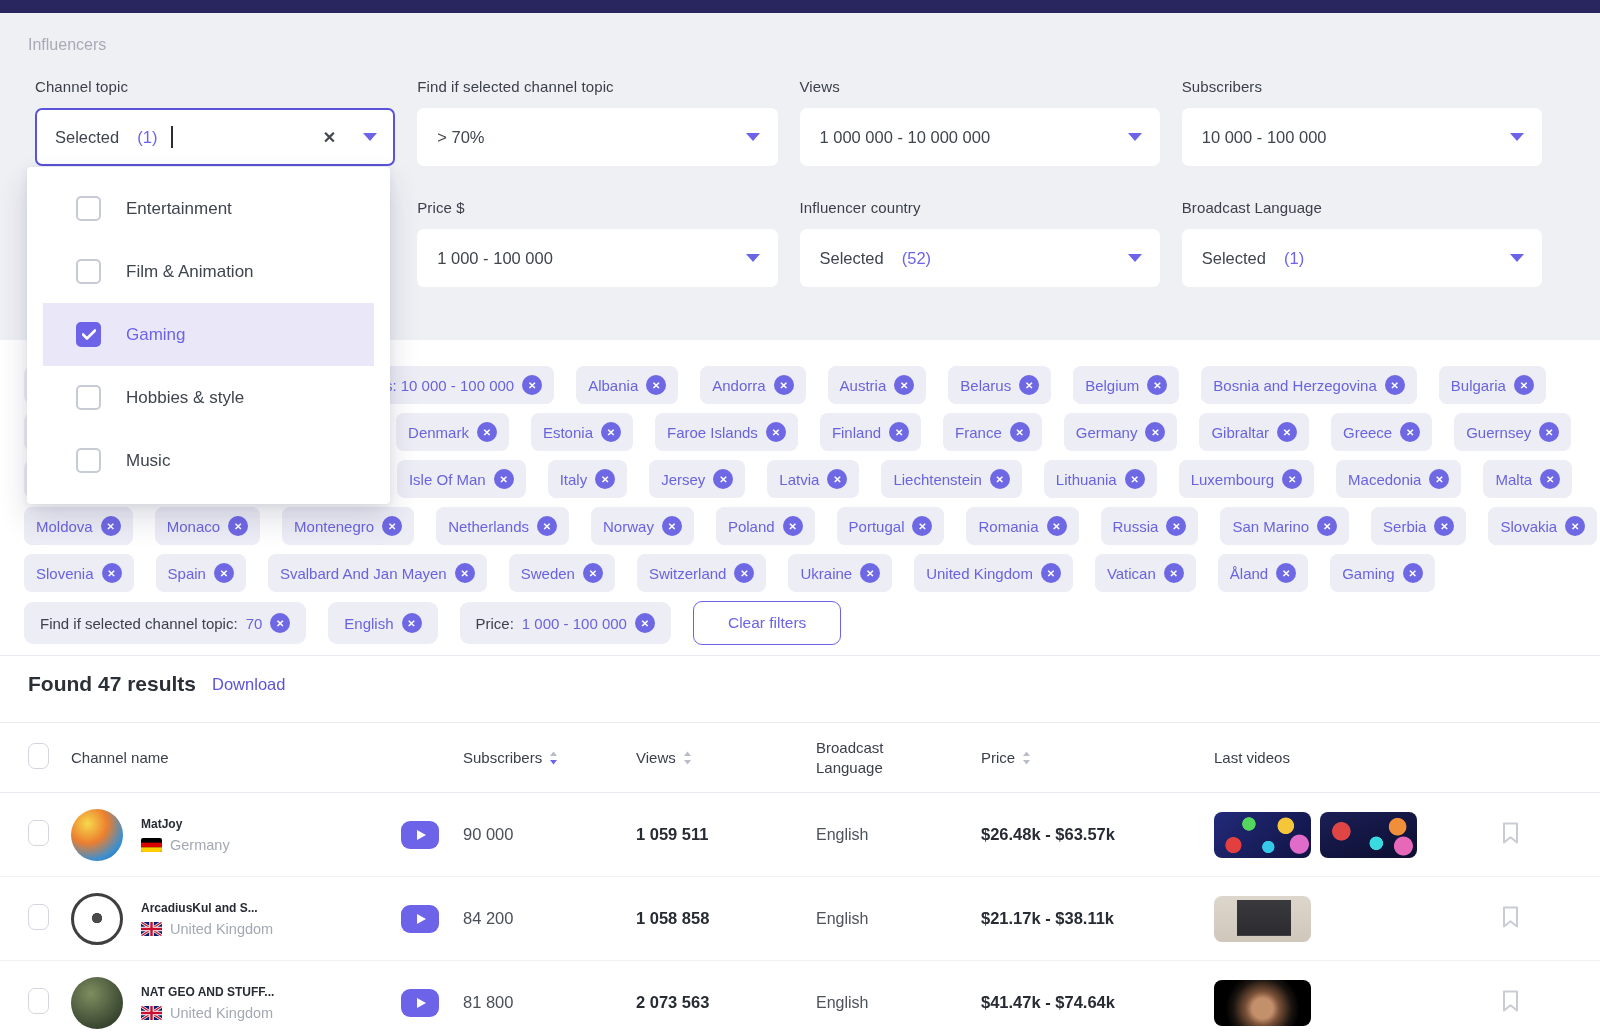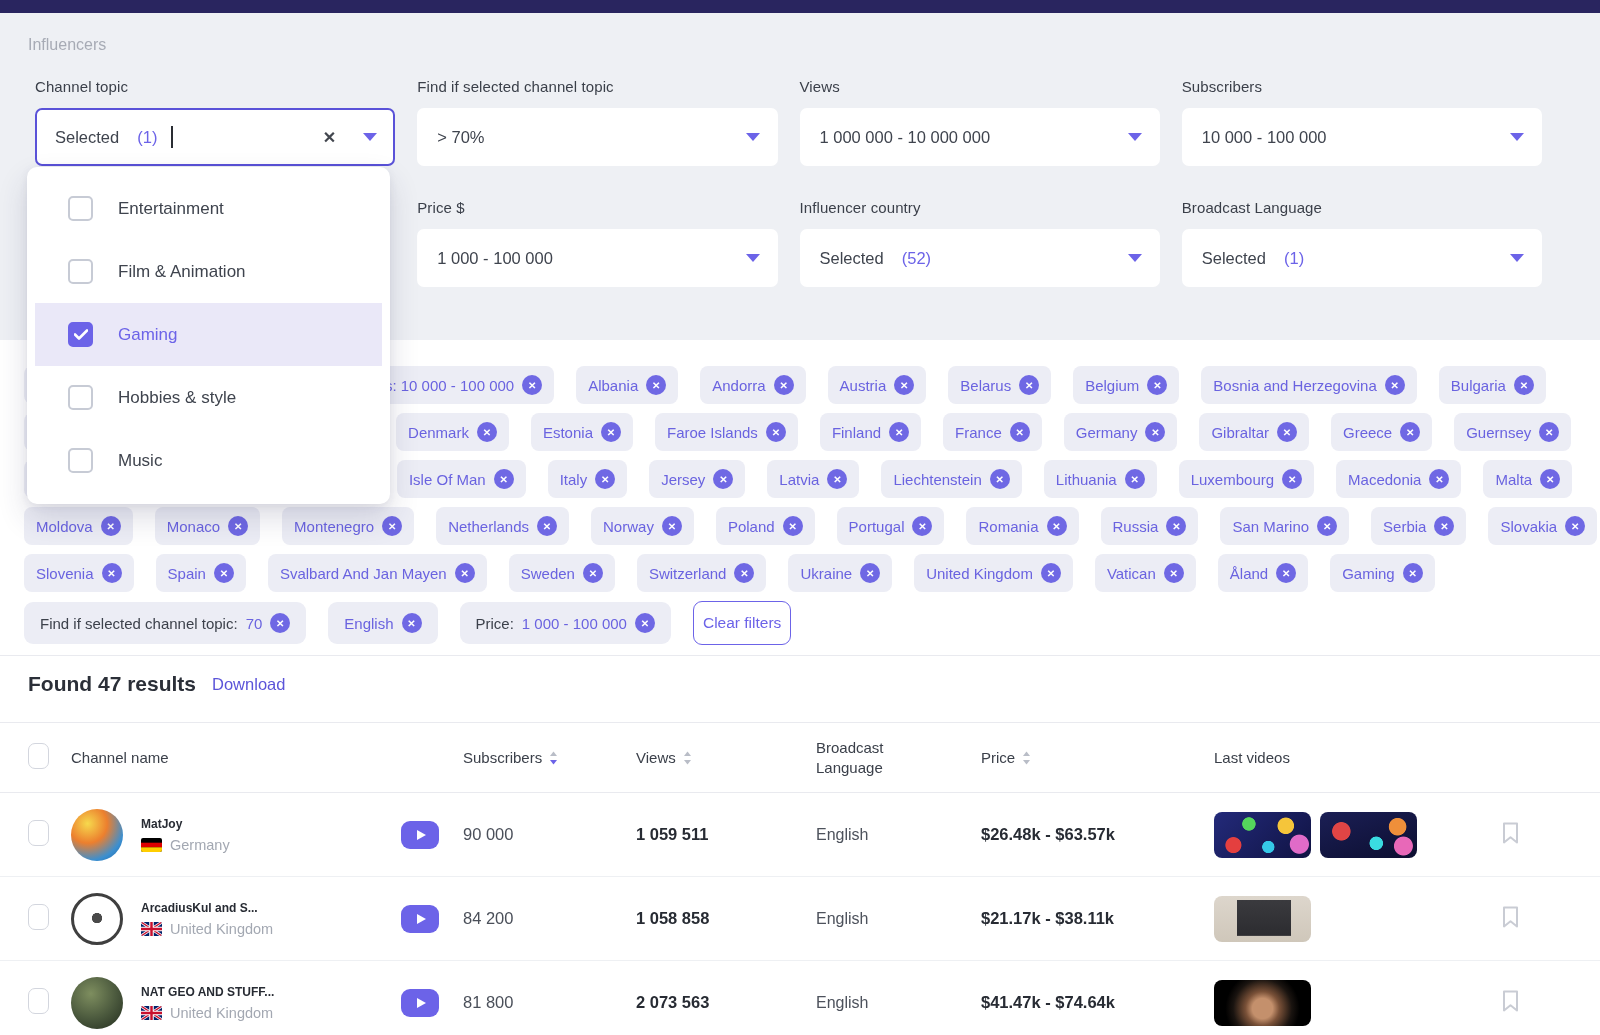--- a/index.html
+++ b/index.html
@@ -21,21 +21,21 @@
   .select.focused { border:2px solid #5a52d8; padding:0 16px 0 18px; }
   .sel-text { flex:1; display:flex; align-items:center;gap:12px; }
   .purple { color:#6c63e8; margin-left:6px; }
   .cursor { display:inline-block; width:1.5px; height:22px; background:#2a2d33; margin-left:2px; }
   .x-clear { font-size:16px; font-weight:700; color:#43474f; margin-right:27px; cursor:pointer; }
   .caret { width:0; height:0; border-left:7px solid transparent; border-right:7px solid transparent;
            border-top:8px solid #6c63e8; flex:none; }
 
   
   .dropdown { position:absolute; left:27px; top:167px; width:363px; background:#fff; z-index:20;
-              border-radius:10px; padding:10px 8px 12px;
+              border-radius:4px; padding:10px 16px 12px;
               box-shadow:0 14px 30px rgba(45,45,90,.16), 0 2px 8px rgba(45,45,90,.08); }
   .dd-item { display:flex; align-items:center; gap:25px; height:63px; padding:0 24px 0 33px;
              font-size:17px; color:#3f444e; cursor:pointer; }
   .dd-item.checked { background:#eae8f8; color:#6c63e8; }
   .dd-check { width:25px; height:25px; border:2px solid #c7cbd5; border-radius:5px; background:#fff;
               display:flex; align-items:center; justify-content:center; flex:none; }
   .dd-item.checked .dd-check { background:#6c63e8; border-color:#6c63e8; }
 
   
   .main { background:#fff; }
@@ -43,21 +43,21 @@
   
   .chips { padding:26px 24px 0 24px; }
   .chip-row { display:flex; gap:22px; margin-bottom:9px; align-items:center; white-space:nowrap; }
   .chip { display:inline-flex; align-items:center; height:38px; background:#ecedf5; border-radius:8px;
           padding:0 12px; font-size:15px; color:#6a63e0; font-weight:500; gap:8px; flex:none; }
   .chip-prefix { color:#3c414b; }
   .chip-x { width:20px; height:20px; border-radius:50%; background:#6f68e4; color:#fff; font-size:10px;
             font-weight:700; display:flex; align-items:center; justify-content:center; cursor:pointer; flex:none; }
   .chip-row.summary .chip { height:42px; border-radius:9px; padding:0 16px; }
   .clear-btn { height:44px; border:1.5px solid #6c63e8; background:#fff; color:#6c63e8; font-size:15.5px;
-               font-weight:500; border-radius:9px; padding:0 9px; cursor:pointer; font-family:inherit; }
+               font-weight:500; border-radius:9px; padding:0 34px; cursor:pointer; font-family:inherit; }
 
   .divider { height:1px; background:#e9eaef; margin-top:10px; }
 
   
   .results { display:flex; align-items:center; gap:16px; padding:16px 0 26px 28px; }
   .found { font-size:21px; font-weight:700; color:#2b2f38; }
   .download { font-size:16.5px; font-weight:500; color:#5b54d9; cursor:pointer; }
 
   
   .table { border-top:1px solid #e9eaef; }

